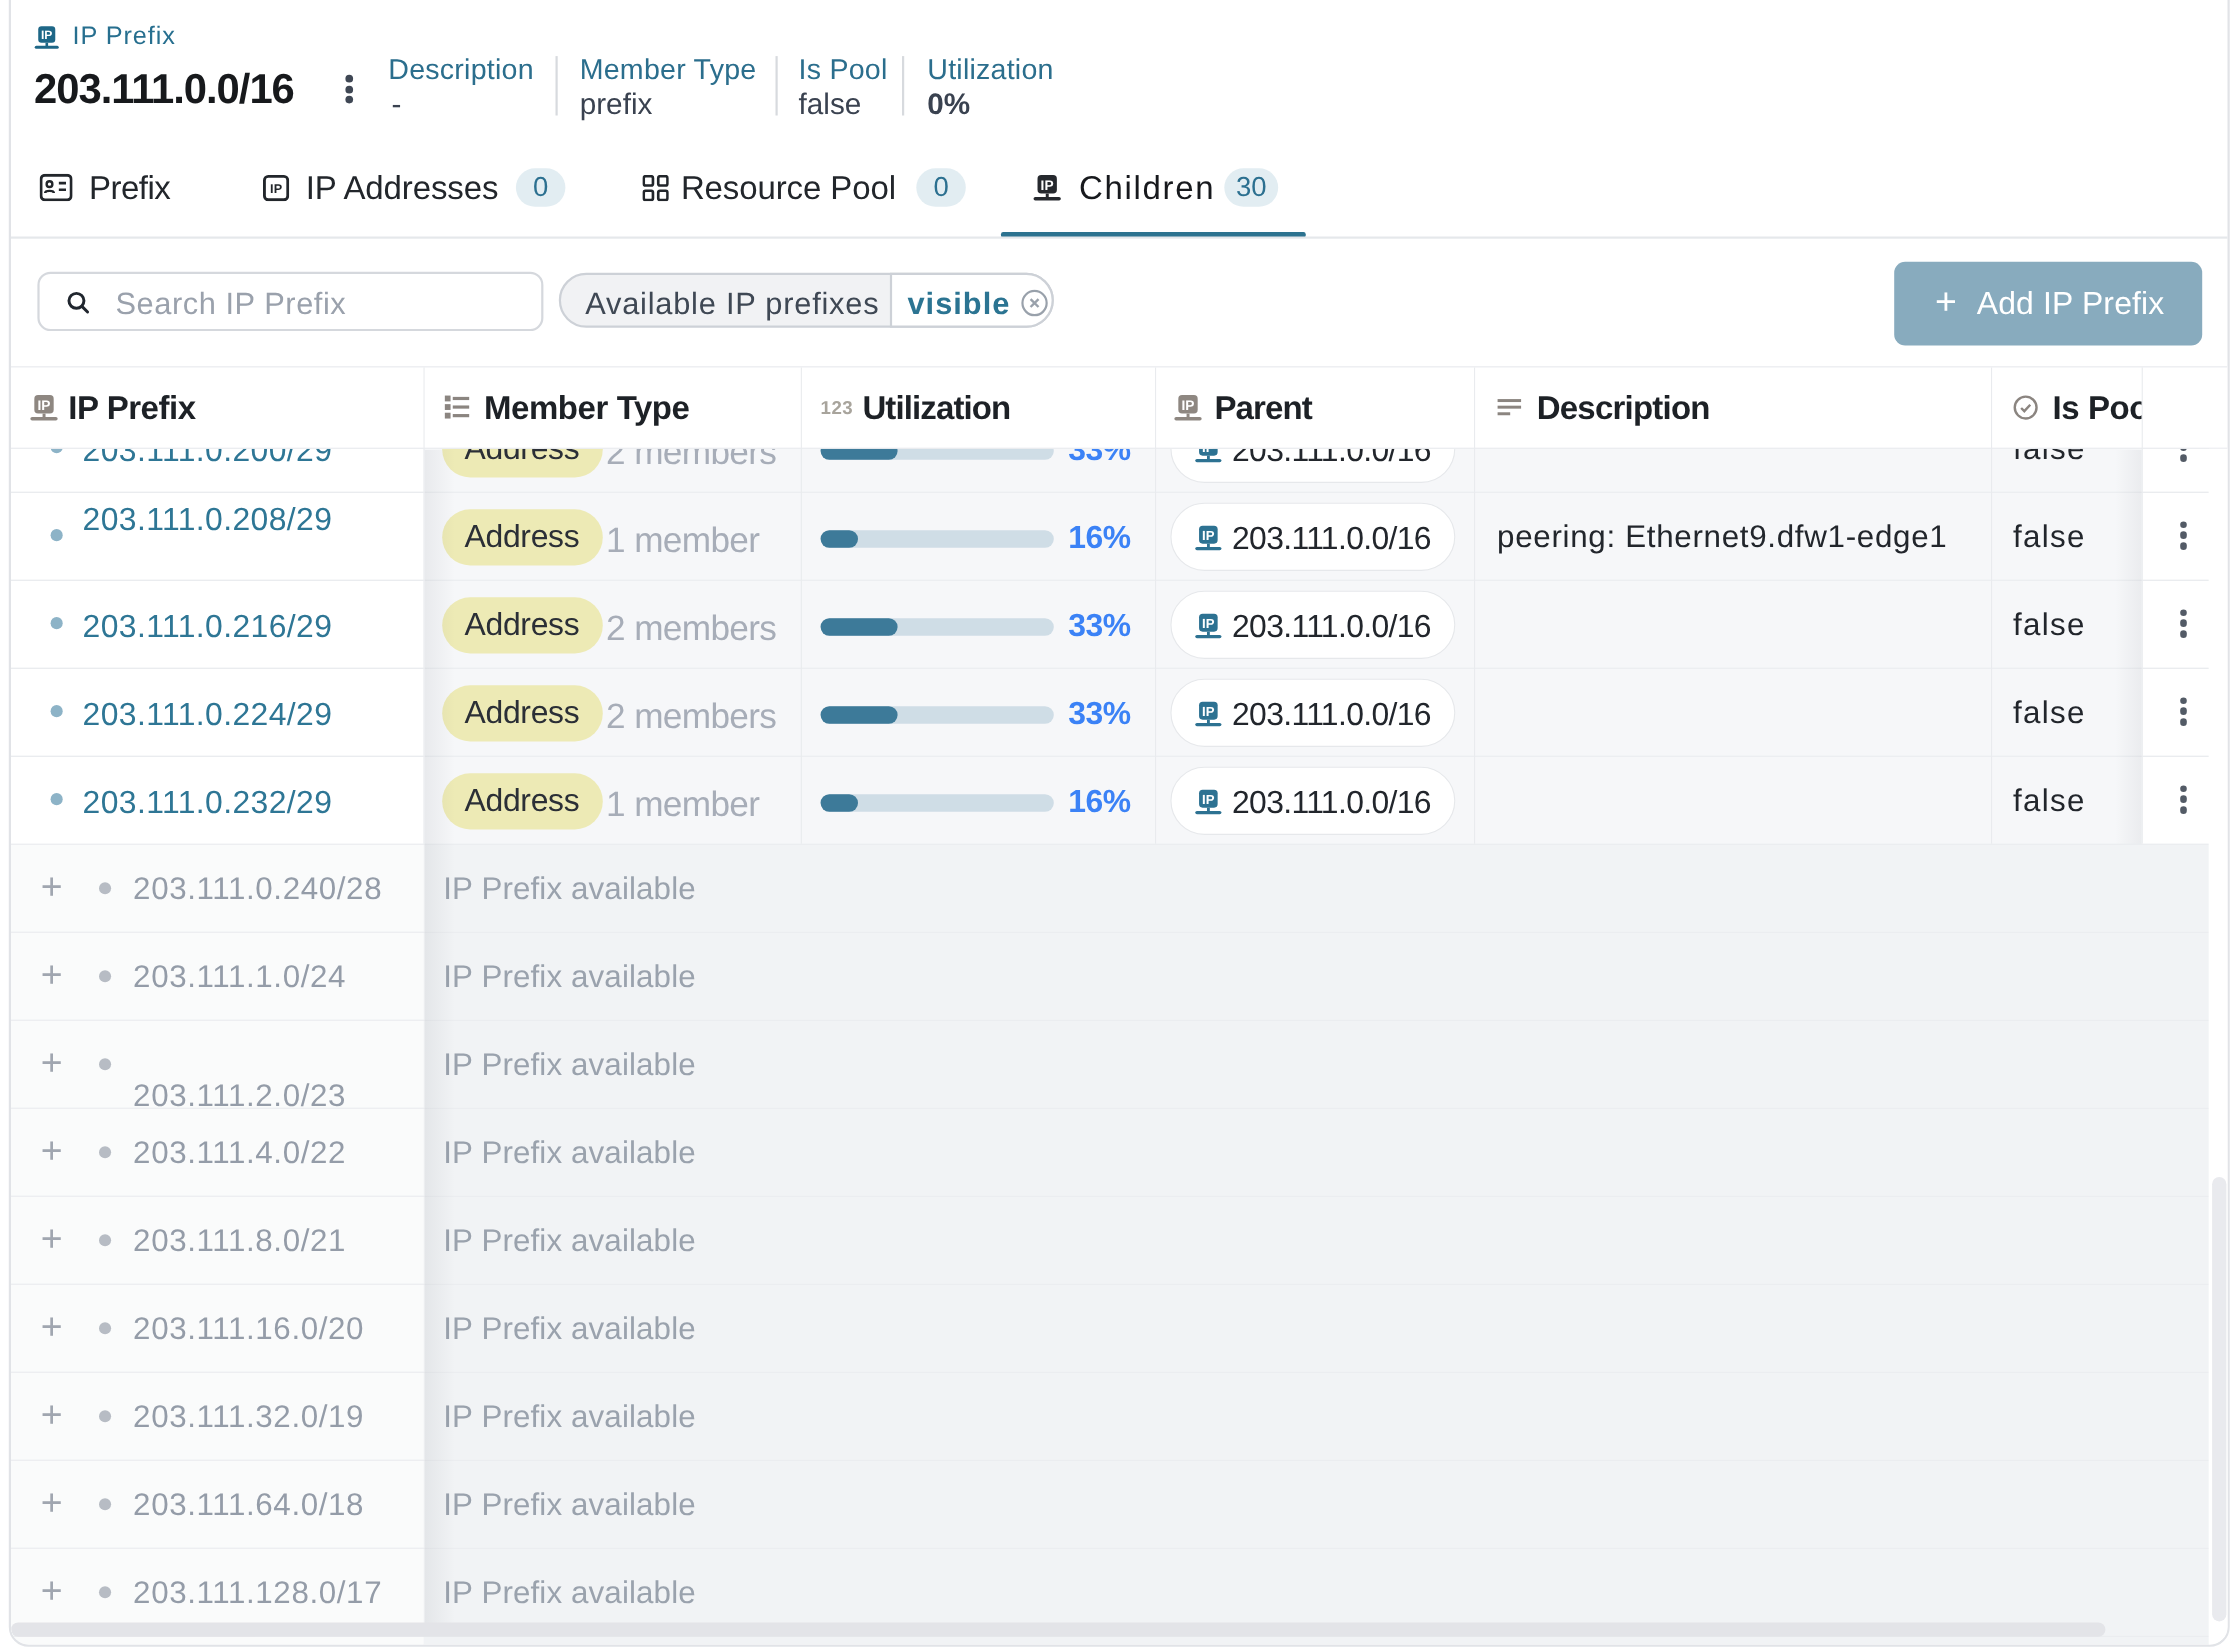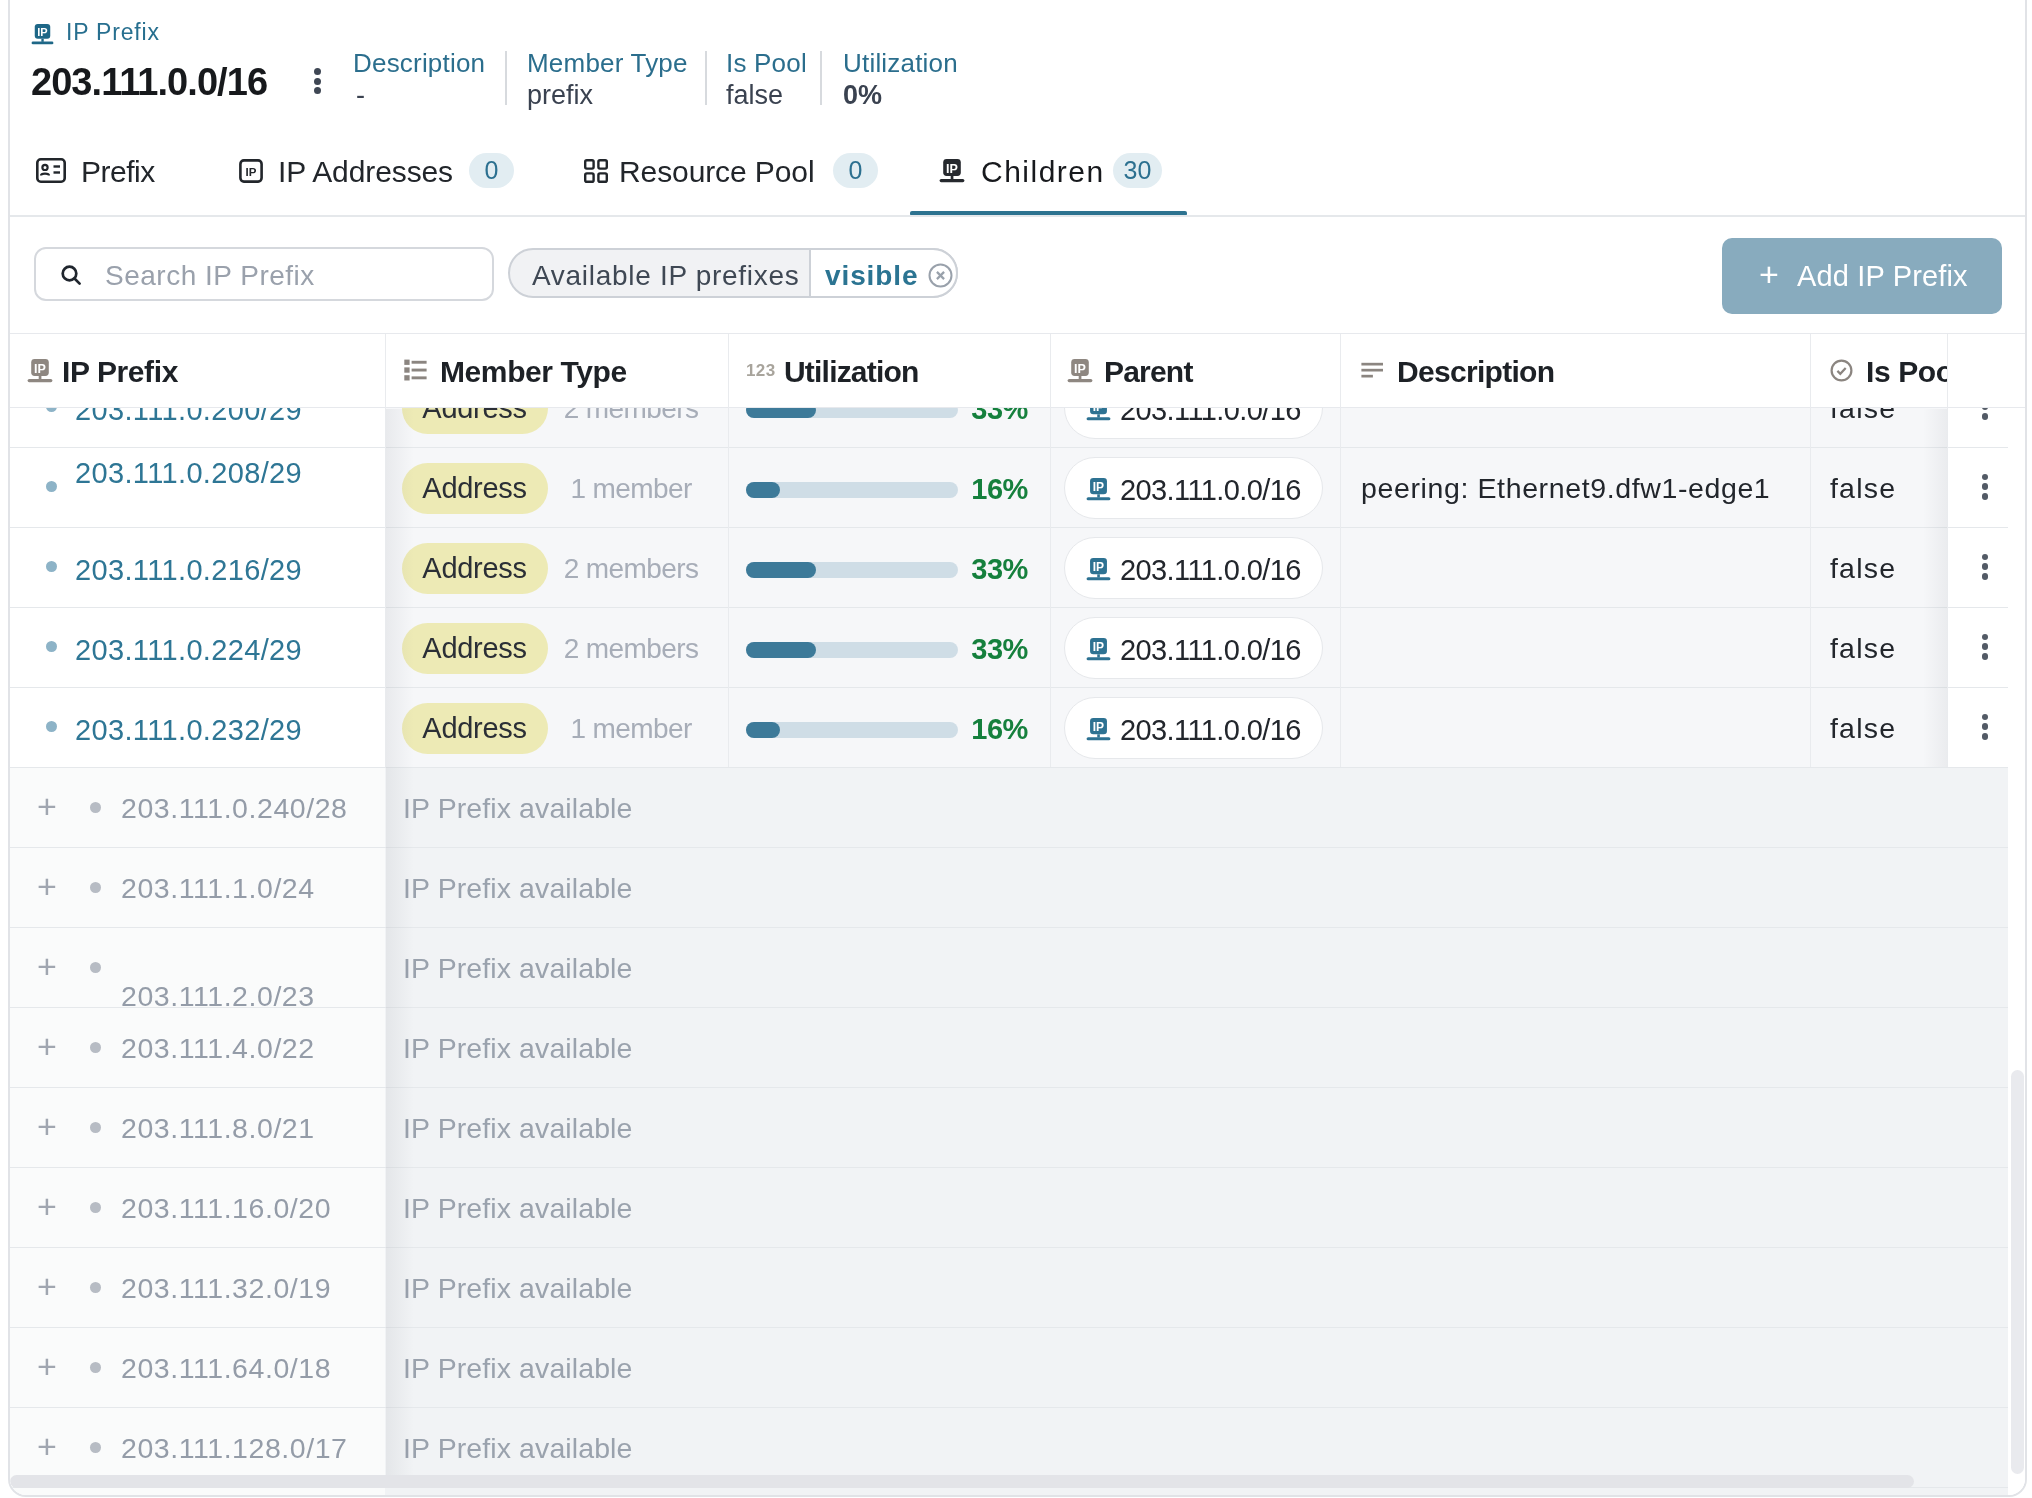--- a/index.html
+++ b/index.html
@@ -11,24 +11,24 @@
 .sep{position:absolute;width:1.6px;background:#d7dade}
 .hline{position:absolute;background:#e5e8eb;height:1.4px}
 .vline{position:absolute;background:#e9ebee;width:1.4px;z-index:3}
 .kebab i{display:block;width:7px;height:7px;border-radius:50%;background:#3f4754;margin-bottom:2.6px}
 .rkebab i{display:block;width:6.8px;height:6.8px;border-radius:50%;background:#535b66;margin-bottom:3.2px}
 .badge{position:absolute;height:35px;border-radius:18px;background:#e2edf2;color:#2c7090;font-size:25px;display:flex;align-items:center;justify-content:center;top:153px}
 .tabtxt{position:absolute;top:155px;font-size:30px;letter-spacing:-0.5px;color:#22262b;font-weight:500}
 .hcell{position:absolute;top:355px;font-size:30px;letter-spacing:-0.4px;color:#1d2126;font-weight:700}
 .row-link{position:absolute;font-size:29px;letter-spacing:0.35px;color:#2e7695}
 .pill{position:absolute;width:146px;height:51px;border-radius:26px;background:#edeab5;color:#2b2f36;font-size:29px;display:flex;align-items:center;justify-content:center;letter-spacing:-0.3px}
-.mem{position:absolute;width:160px;text-align:center;font-size:28px;color:#a7adb8;letter-spacing:-0.6px}
+.mem{position:absolute;width:160px;text-align:left;font-size:32px;color:#a7adb8;letter-spacing:-0.6px}
 .track{position:absolute;width:212px;height:16.5px;border-radius:8.5px;background:#cfdde6}
 .fill{height:16.5px;border-radius:8.5px;background:#3d7a99}
-.pct{position:absolute;width:90px;text-align:right;font-size:29px;font-weight:700;color:#15803d;letter-spacing:-0.4px}
+.pct{position:absolute;width:90px;text-align:right;font-size:29px;font-weight:700;color:#3b82f6;letter-spacing:-0.4px}
 .ppill{position:absolute;left:1064px;width:259px;height:54px;border:1.6px solid #e6e8eb;border-radius:27px;background:#fff}
 .desc{position:absolute;left:1361px;font-size:28.5px;letter-spacing:0.62px;color:#22262c}
 .fls{position:absolute;left:1830px;font-size:28.5px;letter-spacing:1.2px;color:#22262c}
 .bullet{position:absolute;width:11px;height:11px;border-radius:50%;background:#8db3c7}
 .aplus{position:absolute;left:33px;width:28px;text-align:center;font-size:34px;font-weight:300;color:#a0a6b0}
 .adot{position:absolute;left:90px;width:11px;height:11px;border-radius:50%;background:#b7bcc4}
 .atxt{position:absolute;left:121px;font-size:28.5px;letter-spacing:0.55px;color:#949ca8}
 .avtxt{position:absolute;left:403px;font-size:28.5px;letter-spacing:0.1px;color:#9aa2ad}
 .mid{position:absolute;left:385px;width:1562px;height:78.5px;background:#f6f7f9}
 .ac1{position:absolute;left:10px;width:375px;height:79px;background:#fafbfb}

